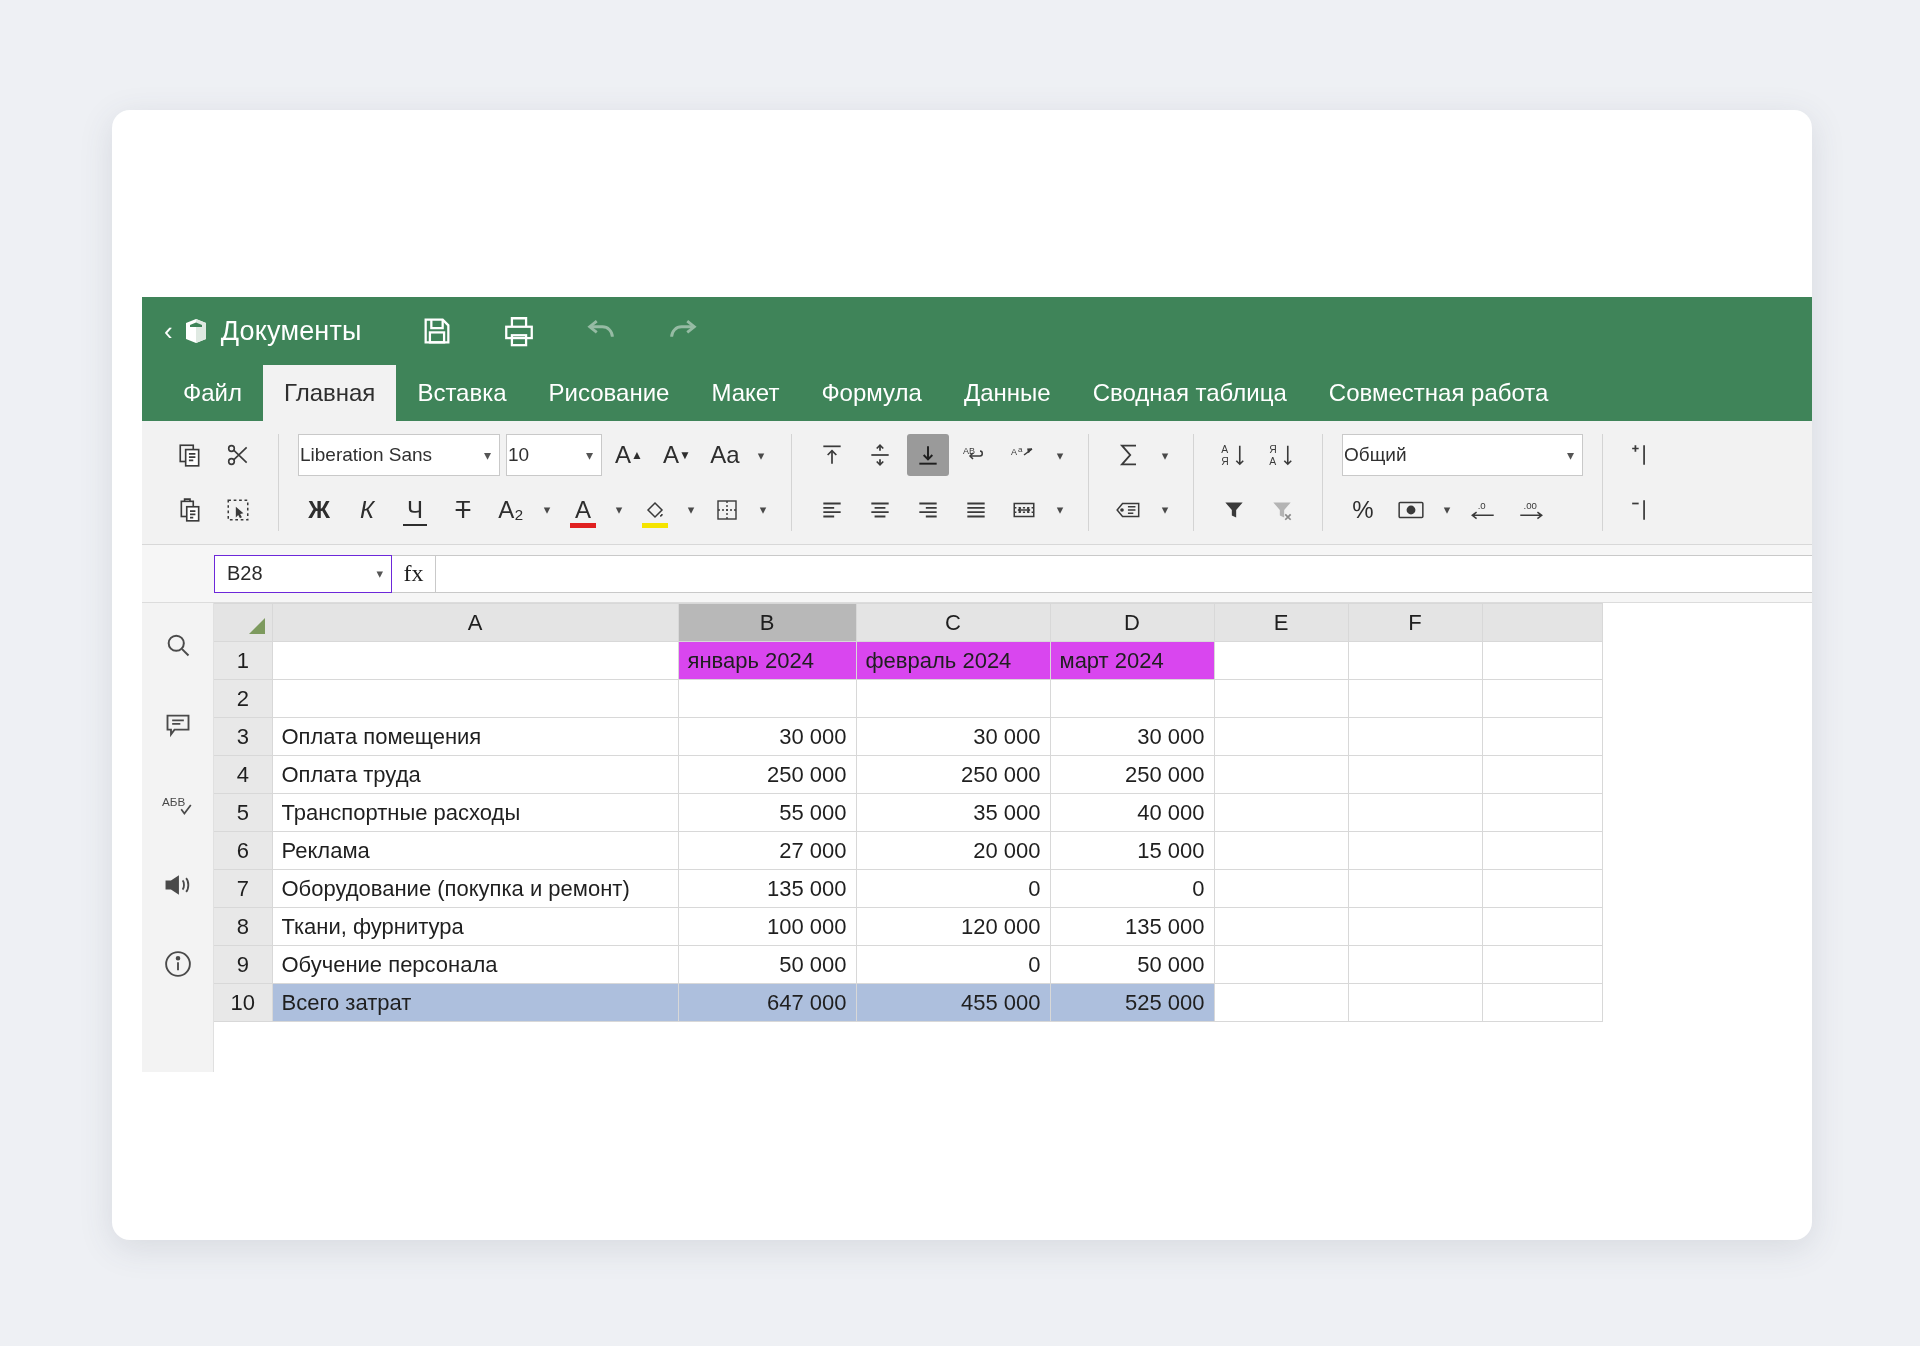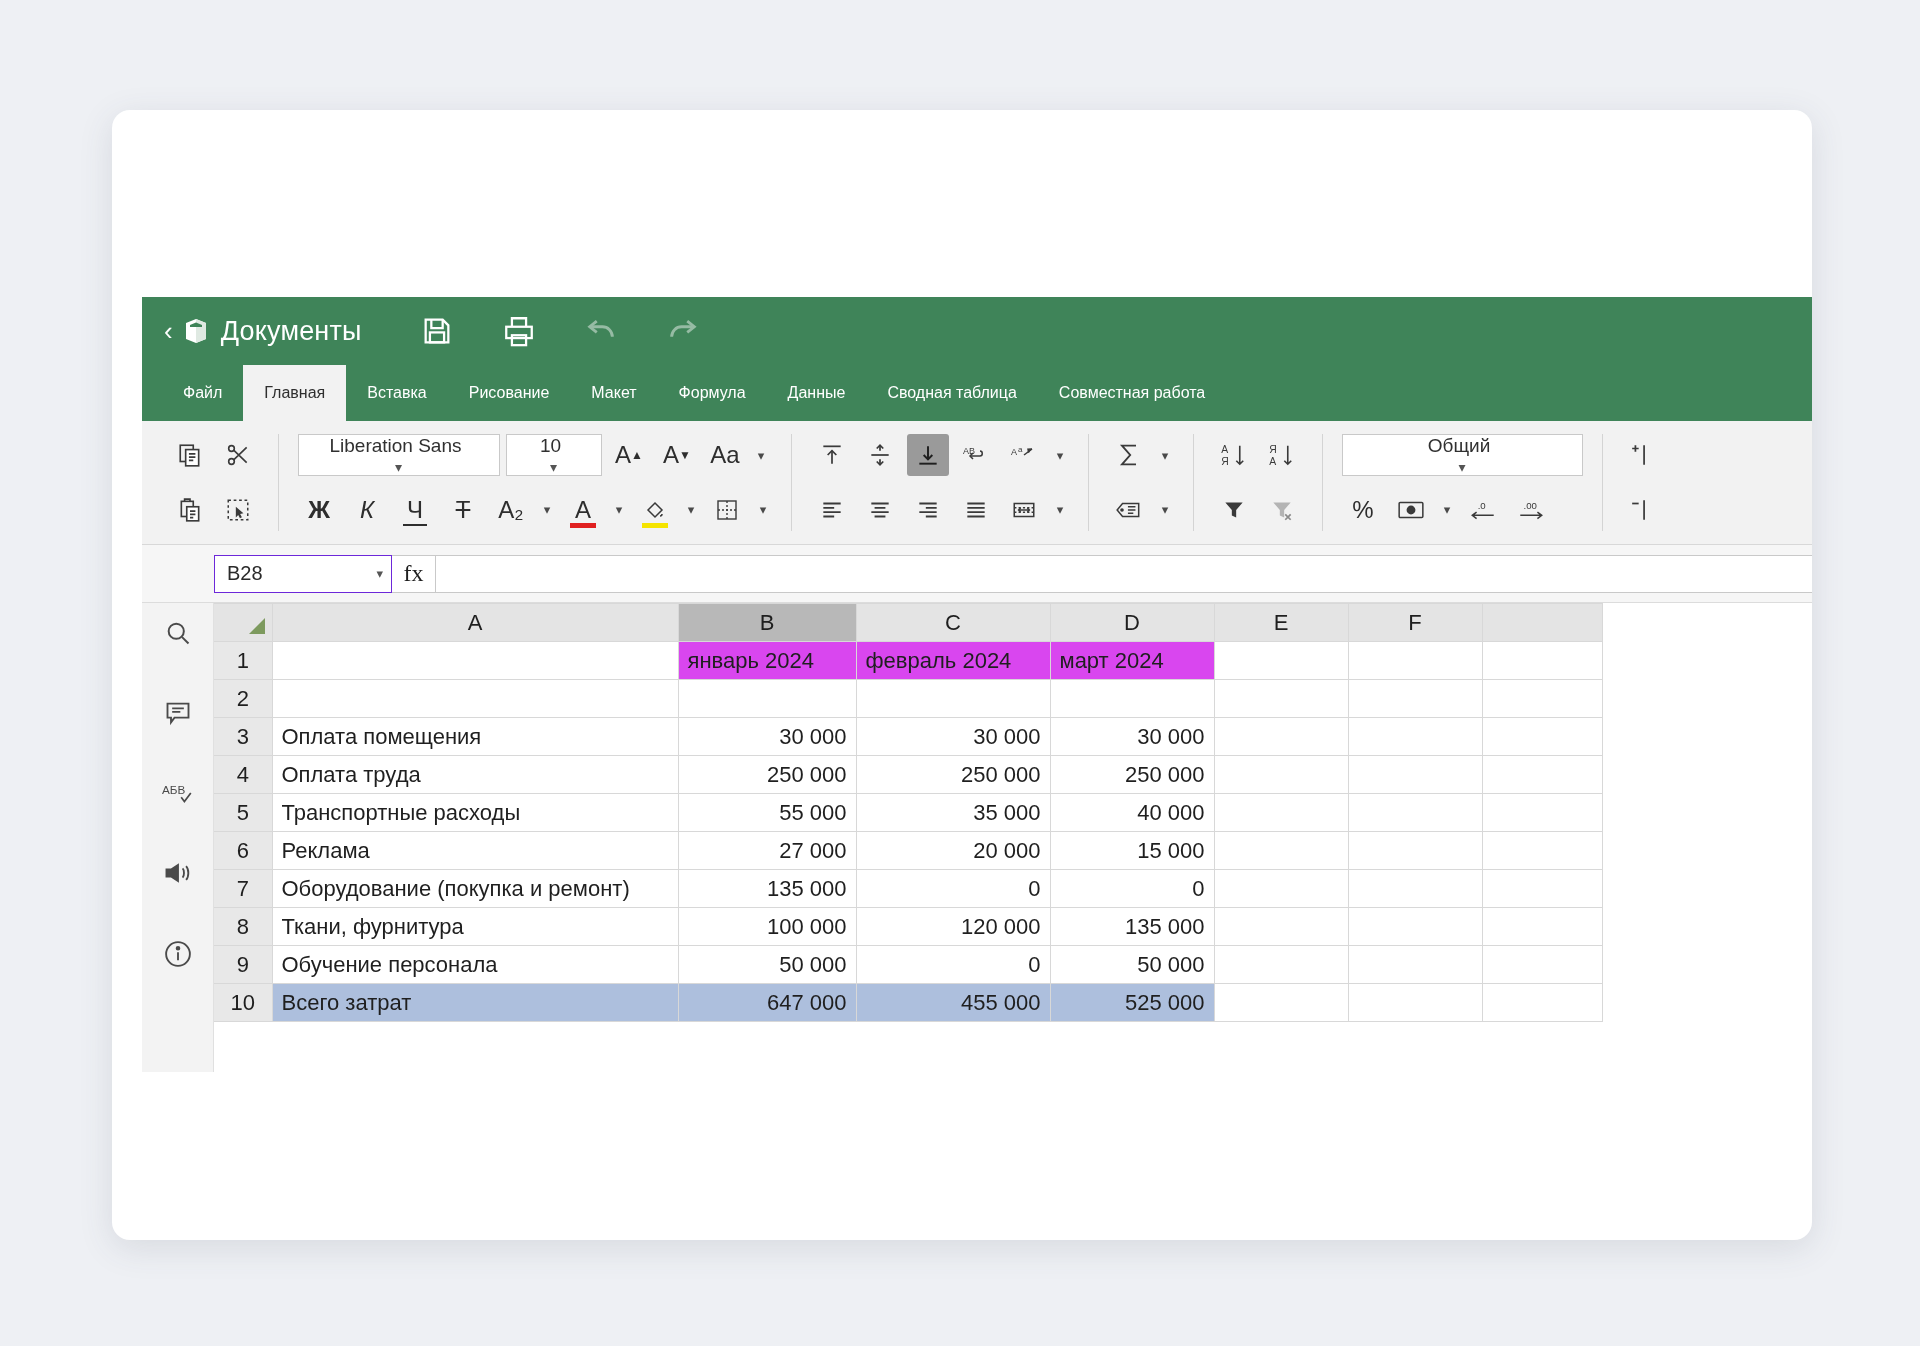--- a/index.html
+++ b/index.html
@@ -57,21 +57,21 @@
   
   .tabrow {
     height: 56px;
     background: #3f8459;
     display: flex;
     align-items: stretch;
     padding-left: 20px;
   }
   .tab {
     color: #ffffff;
-    font-size: 16px;
+    font-size: 24px;
     display: flex; align-items: center;
     padding: 0 21px;
     cursor: pointer;
     white-space: nowrap;
   }
   .tab.active {
     background: #f2f2f2;
     color: #2f2f2f;
   }
   
@@ -99,21 +99,21 @@
   }
   .ic.sel { background: #9a9a9a; }
   .ic svg { display: block; }
   .caret {
     width: 18px; height: 40px; display:flex; align-items:center; justify-content:center;
     cursor:pointer; color:#4a4a4a; font-size: 13px;
   }
   .combo {
     height: 42px; background:#ffffff; border:1px solid #c9c9c9;
     display:flex; align-items:center; justify-content:space-between;
-    padding: 0 8px 0 1px; cursor: pointer; font-size:19px; color:#303030;flex-direction:column;
+    padding: 0 8px 0 1px; cursor: pointer; font-size:19px; color:#303030;
   }
   .combo .cv { overflow:hidden; white-space:nowrap; }
   .combo .cc { color:#555; font-size:14px; margin-left:6px; }
   .btxt {
     font-size: 24px; color:#2e2e2e; display:flex; align-items:center; justify-content:center;
     width: 42px; height: 42px; cursor:pointer; border-radius:3px;
   }
   .btxt.bold { font-weight: 700; }
   .btxt.ital { font-style: italic; }
   .underbar { position:relative; }
@@ -142,21 +142,21 @@
     flex:1; height:38px; background:#fff; border:1px solid #c9c9c9; border-left:none;
     margin-right: 0; font-size:20px; color:#202020; padding-left:10px;
     display:flex; align-items:center;
   }
   
   .sheetwrap { display:flex; height: 469px; background:#fff; }
   .leftrail {
     width: 72px; background:#f3f3f3; border-right:1px solid #e0e0e0;
     display:flex; flex-direction:column; align-items:center; padding-top: 16px; gap: 40px;
   }
-  .rail-ic { width:40px; height:40px; display:flex; align-items:flex-start; justify-content:center; cursor:pointer; color:#4a4a4a; }
+  .rail-ic { width:40px; height:40px; display:flex; align-items:flex-end; justify-content:center; cursor:pointer; color:#4a4a4a; }
   .grid { flex:1; overflow:hidden; position:relative; }
   table.sheet { border-collapse: collapse; table-layout: fixed; }
   table.sheet th, table.sheet td {
     border-right:1px solid #d8d8d8; border-bottom:1px solid #d8d8d8;
     height: 38px; font-size: 22px; font-weight: 400; color:#1f1f1f;
     padding: 0 9px; overflow:hidden; white-space:nowrap;
   }
   th.colhead {
     background:#e4e4e4; text-align:center; color:#3c3c3c; font-size:21px;
     border-top:1px solid #d8d8d8; cursor:pointer; height: 40px;

